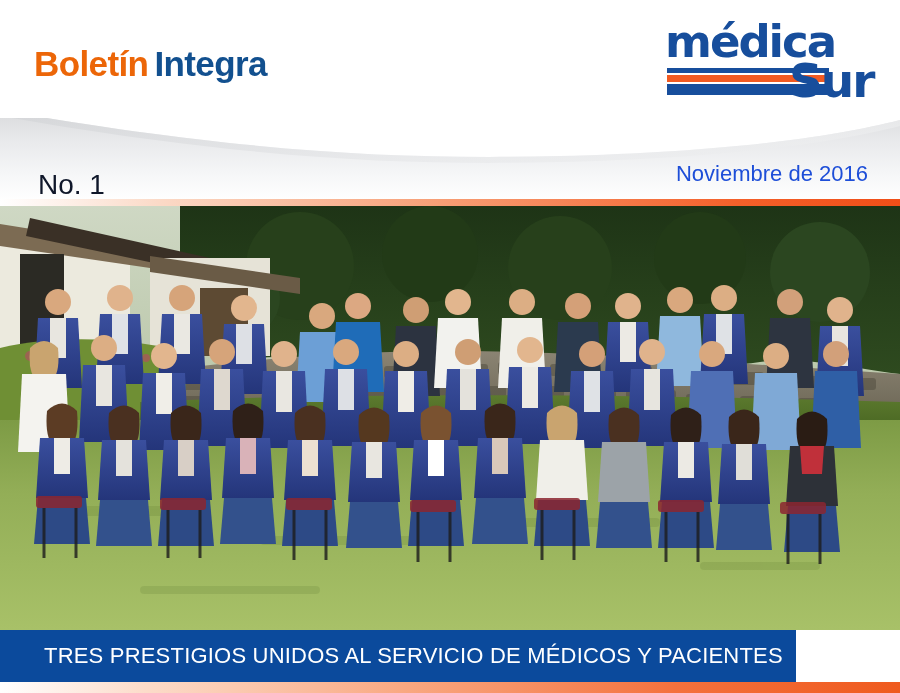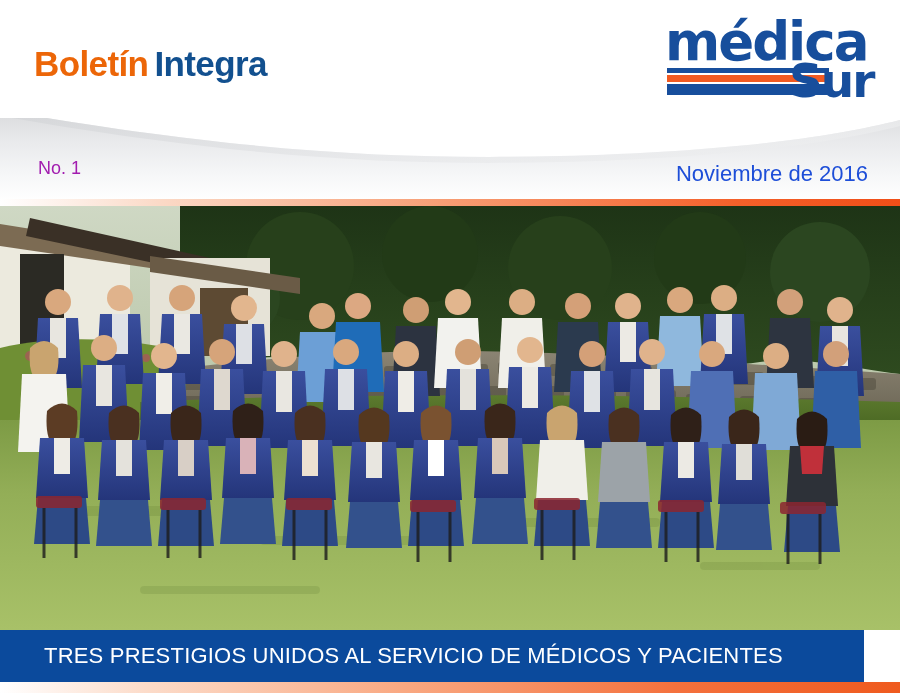--- a/index.html
+++ b/index.html
@@ -45,21 +45,21 @@
   .logo {
     position: absolute;
     right: 25px;
     top: 18px;
     width: 210px;
     height: 86px;
   }
   .logo-medica {
     position: absolute;
     left: 0; top: 0;
-    font-size: 53px;
+    font-size: 45px;
     line-height: 47px;
     font-weight: bold;
     color: #174e9c;
     letter-spacing: -2.0px;
     font-family: "DejaVu Sans", sans-serif;
   }
   .logo-bars {
     position: absolute;
     left: 2px;
     top: 50px;
@@ -99,23 +99,23 @@
     width: 900px;
     height: 93px;
     overflow: hidden;
     z-index: 4;
   }
   .band-svg { display: block; }
 
   .issue-no {
     position: absolute;
     left: 38px;
-    top: 158px;
-    font-size: 18px;
-    color: #a21caf;
+    top: 169px;
+    font-size: 28px;
+    color: #0f172a;
     z-index: 6;
     white-space: nowrap;
   }
   .issue-date {
     position: absolute;
     right: 32px;
     top: 161px;
     font-size: 22px;
     color: #1d4ed8;
     z-index: 6;
@@ -140,21 +140,21 @@
     overflow: hidden;
     z-index: 3;
     background: #6e8c3e;
   }
   .photo svg { display: block; }
 
   
   .bottom-banner {
     position: absolute;
     left: 0; top: 630px;
-    width: 864px;
+    width: 796px;
     height: 52px;
     background: #0b4a9c;
     z-index: 8;
     display: flex;
     align-items: center;
   }
   .bottom-banner-text {
     color: #ffffff;
     font-size: 22px;
     letter-spacing: 0.2px;

